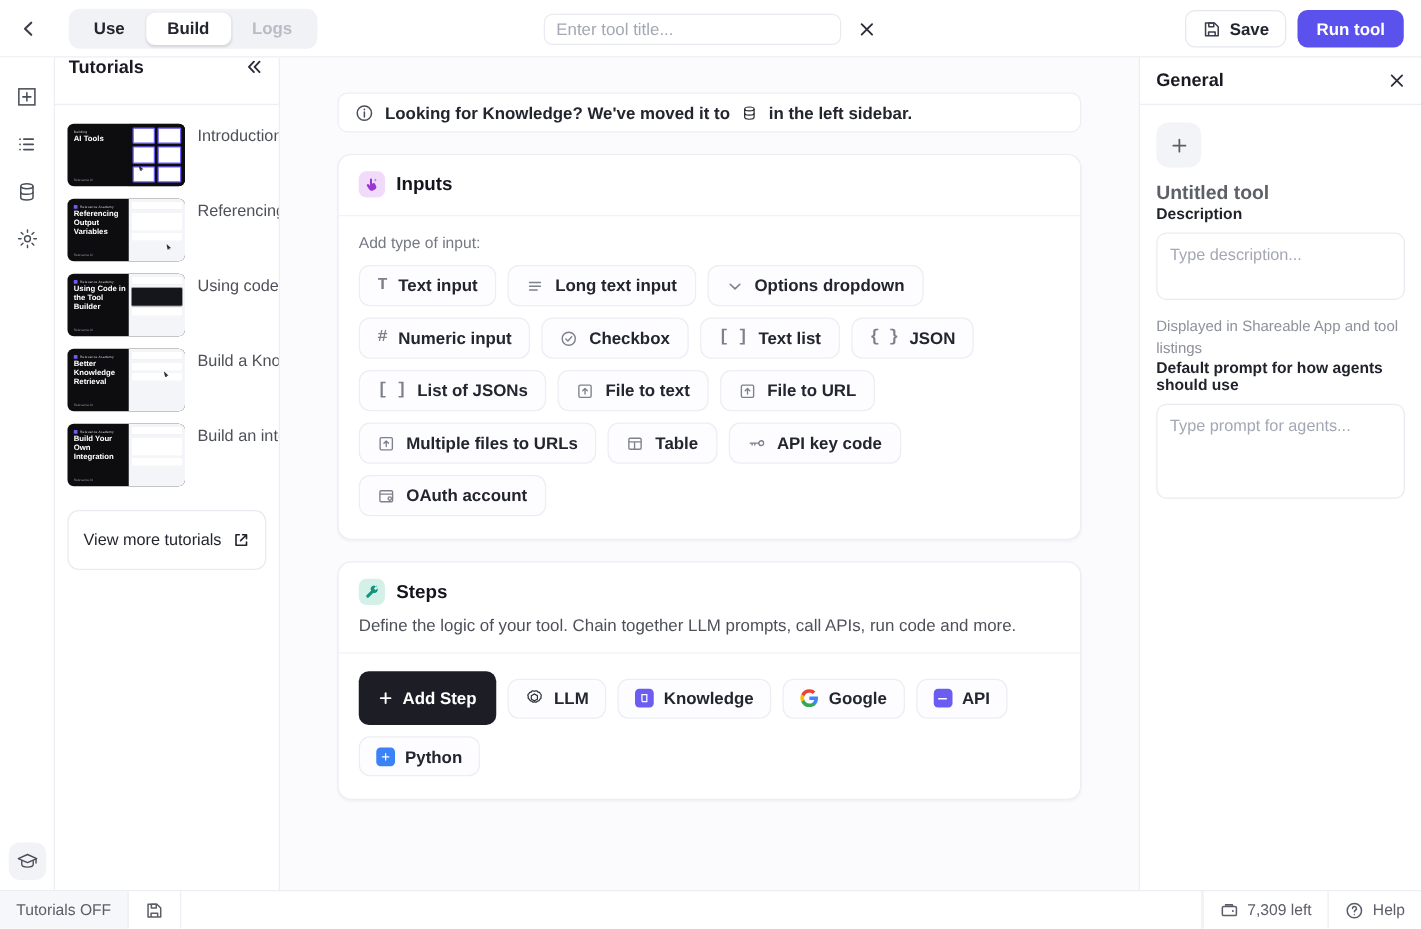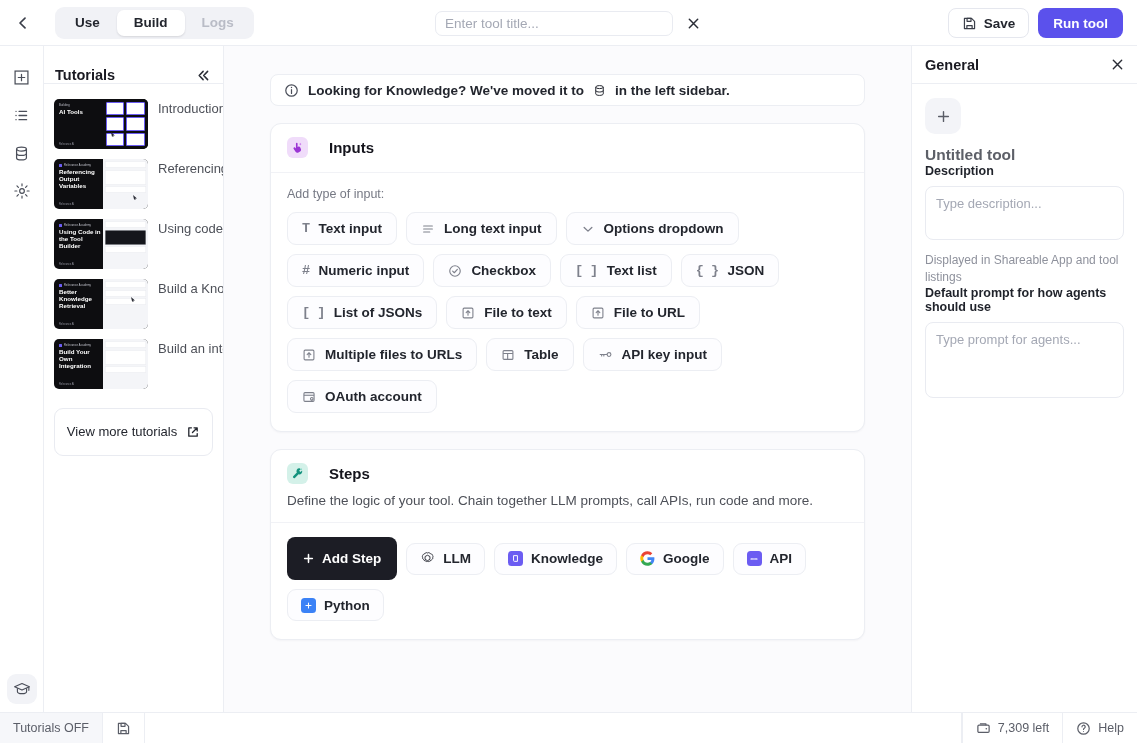--- a/index.html
+++ b/index.html
@@ -95,21 +95,21 @@
 
   
   .tutorials {
     width: 180px; flex: 0 0 180px;
     border-right: 1px solid #eceef3;
     background: #fff; overflow: hidden;
     display: flex; flex-direction: column;
   }
   .tut-head {
     height: 38px; flex: 0 0 38px;
-    display: flex; align-items: flex-end; justify-content: space-between;
+    display: flex; align-items: flex-start; justify-content: space-between;
     padding: 0 12px 0 11px;
     border-bottom: 1px solid #eceef3;
   }
   .tut-title { font-size: 14.5px; font-weight: bold; color: #1a1a22; }
   .tut-collapse { color: #2a2d36; font-size: 14px; }
   .tut-list { padding: 10px 0 0 0; overflow: hidden; }
   .tut-item {
     display: flex; gap: 10px; align-items: flex-start;
     padding: 5px 0 5px 10px;
   }
@@ -153,21 +153,21 @@
     height: 32px; border: 1px solid #eceef3; border-radius: 8px;
     background: #fff; display: flex; align-items: center; gap: 9px;
     padding: 0 13px; font-size: 13.5px; color: #23262e; font-weight: bold;
   }
   .card {
     margin-top: 17px; background: #fff;
     border: 1px solid #eceef3; border-radius: 11px;
     box-shadow: 0 1px 2px rgba(25,25,50,.035);
   }
   .card-head { padding: 13px 16px 14px 16px; border-bottom: 1px solid #f1f2f6; }
-  .card-title-row { display: flex; align-items: center; gap: 21px; }
+  .card-title-row { display: flex; align-items: center; gap: 9px; }
   .card-badge {
     width: 21px; height: 21px; border-radius: 6px;
     display: flex; align-items: center; justify-content: center;
     font-size: 12px; line-height: 1;
   }
   .card-badge.inputs { background: #f0dcfa; }
   .card-badge.steps { background: #d4f1e9; }
   .card-title { font-size: 15px; font-weight: bold; color: #14141c; }
   .card-sub { margin-top: 9px; font-size: 13.5px; color: #4d5058; }
   .card-body { padding: 14px 16px 18px 16px; }
@@ -577,21 +577,21 @@
               <span>Table</span>
             </div>
 
             <div class="chip">
               <span class="gl">
                 <svg width="15" height="15" viewBox="0 0 18 16" fill="none" stroke="#7e818c" stroke-width="1.3" stroke-linecap="round">
                     <circle cx="13.2" cy="8" r="2.3"></circle>
                     <path d="M10.6 8H2.6M4.4 8v1.8M7 8v1.8"></path>
                   </svg>
               </span>
-              <span>API key input</span>
+              <span>API key code</span>
             </div>
 
             <div class="chip">
               <span class="gl">
                 <svg width="14" height="14" viewBox="0 0 16 16" fill="none" stroke="#7e818c" stroke-width="1.25" stroke-linejoin="round">
                     <rect x="2.2" y="3" width="11.6" height="10" rx="1.2"></rect>
                     <path d="M2.2 6h11.6"></path>
                     <circle cx="11.2" cy="10.1" r="1.5" fill="#fff"></circle>
                     <path d="M11.2 11.6v1.4"></path>
                   </svg>

